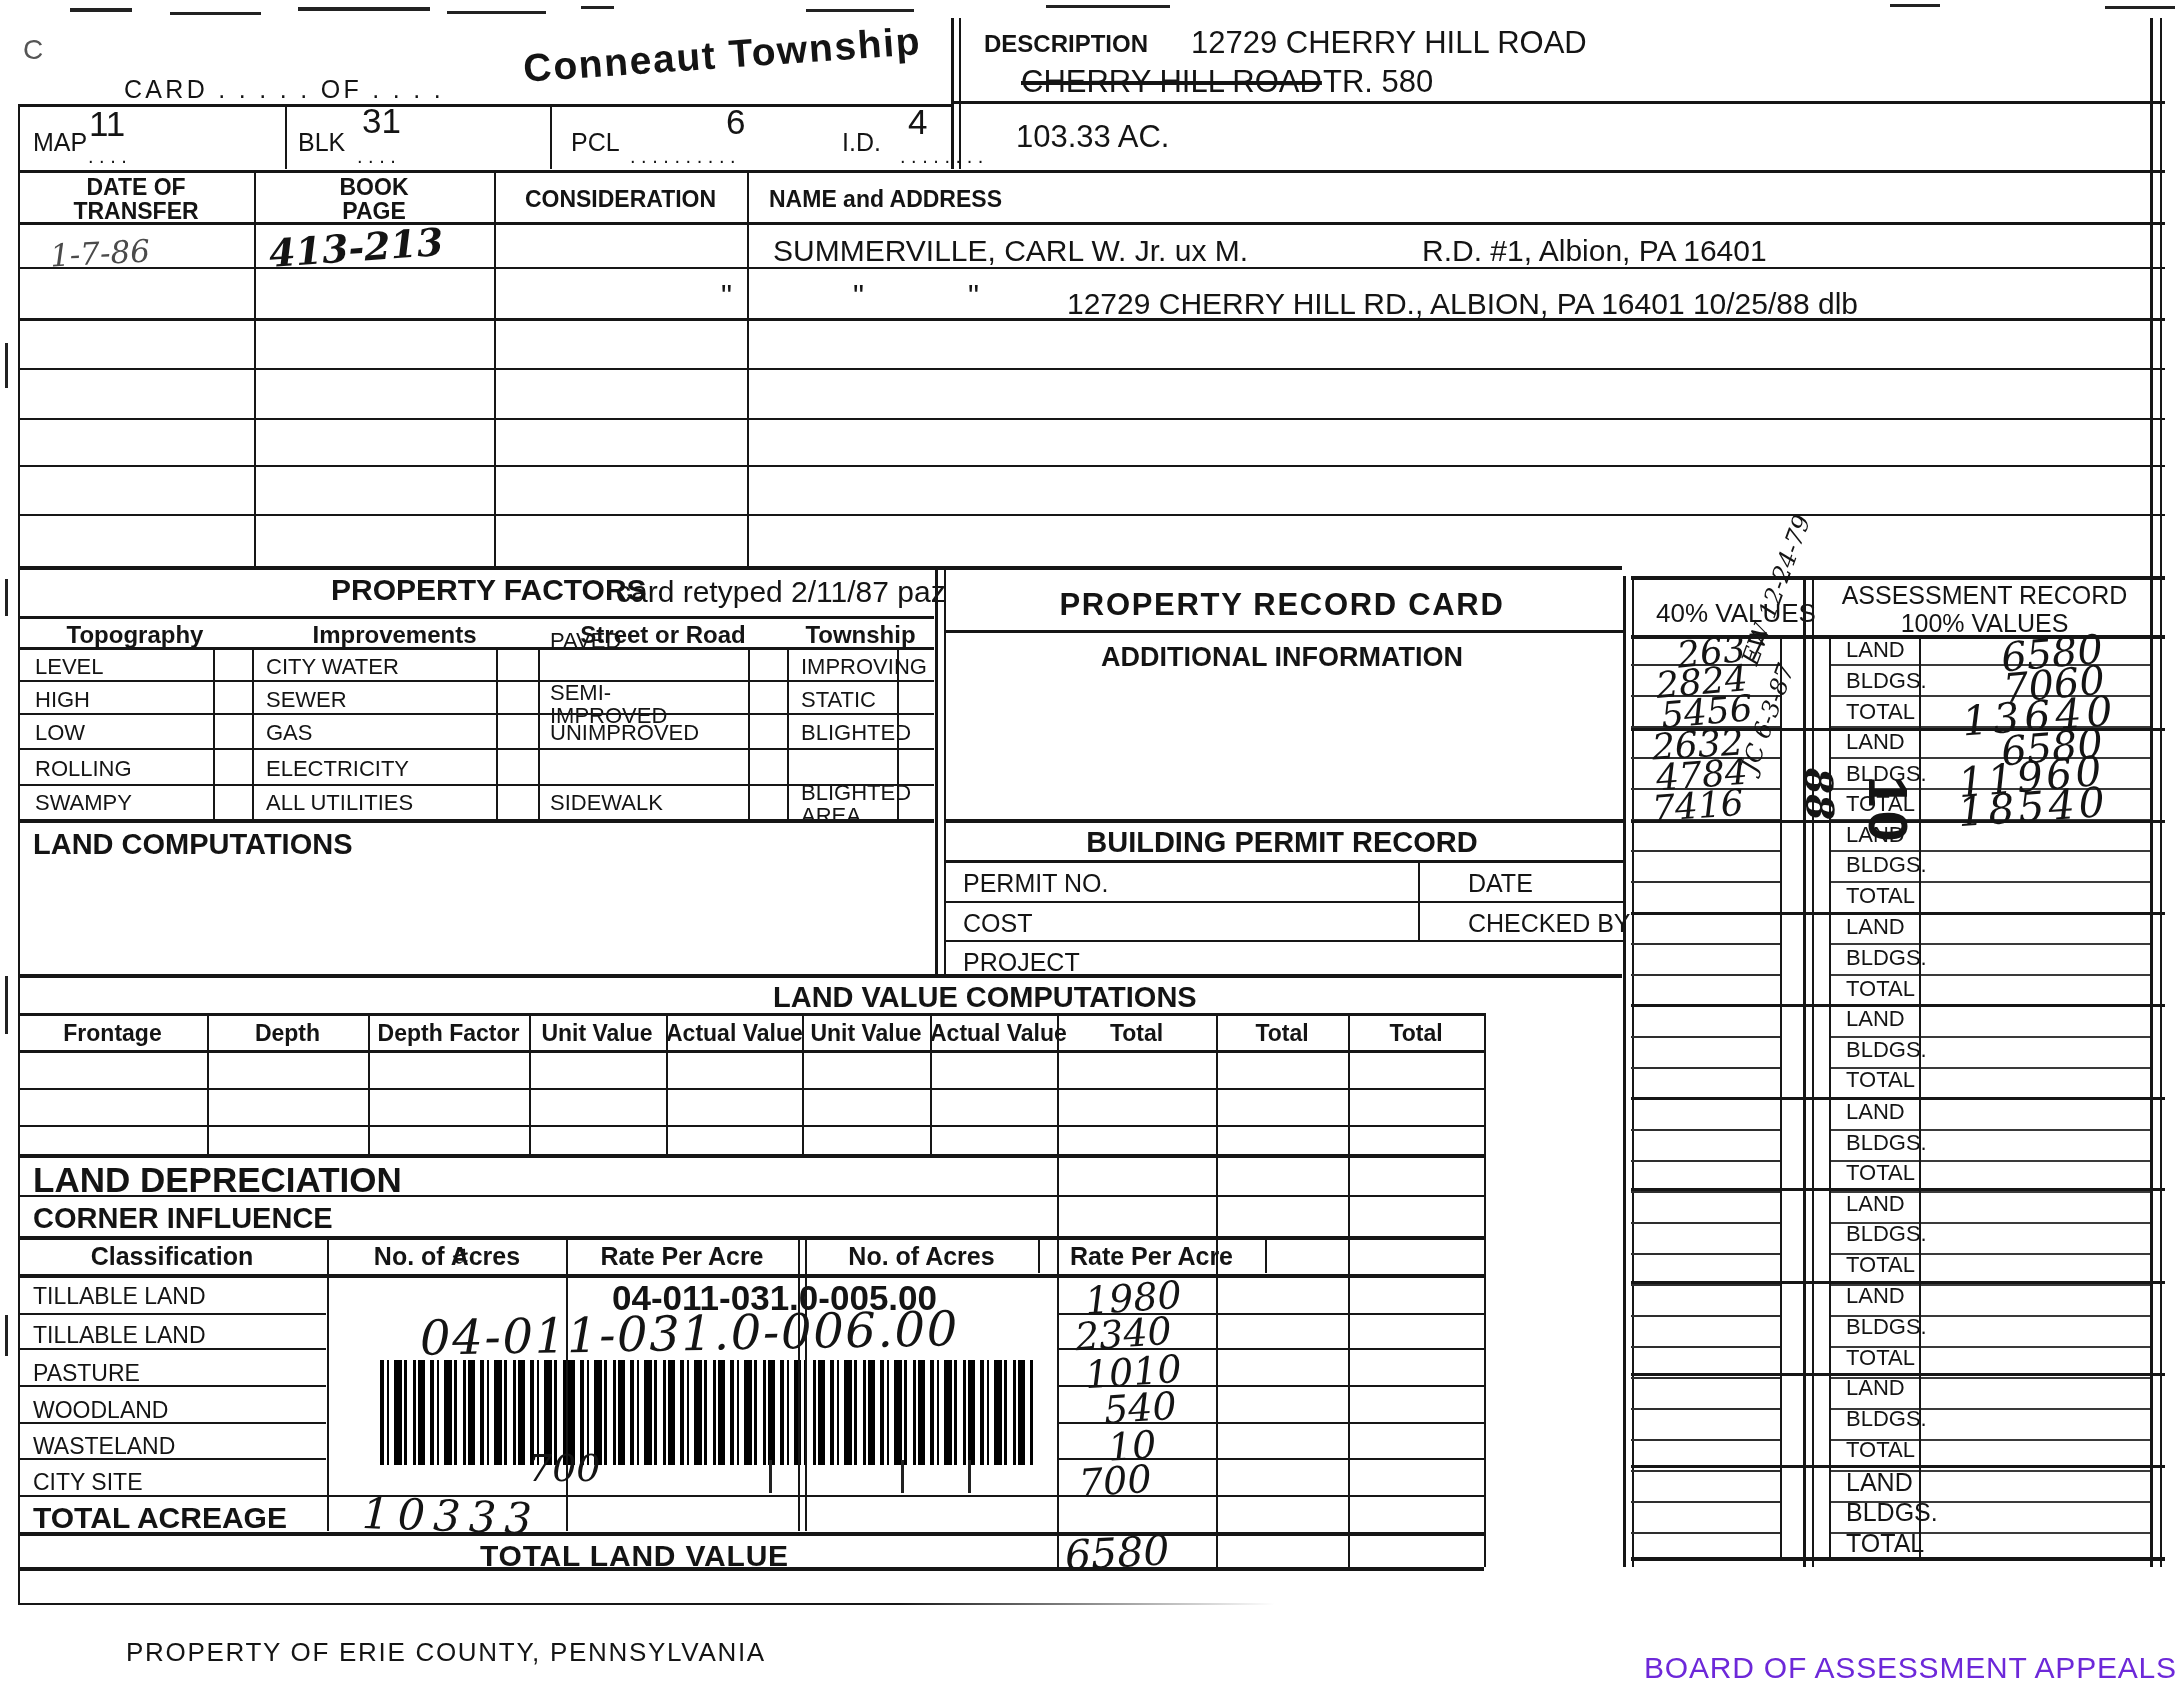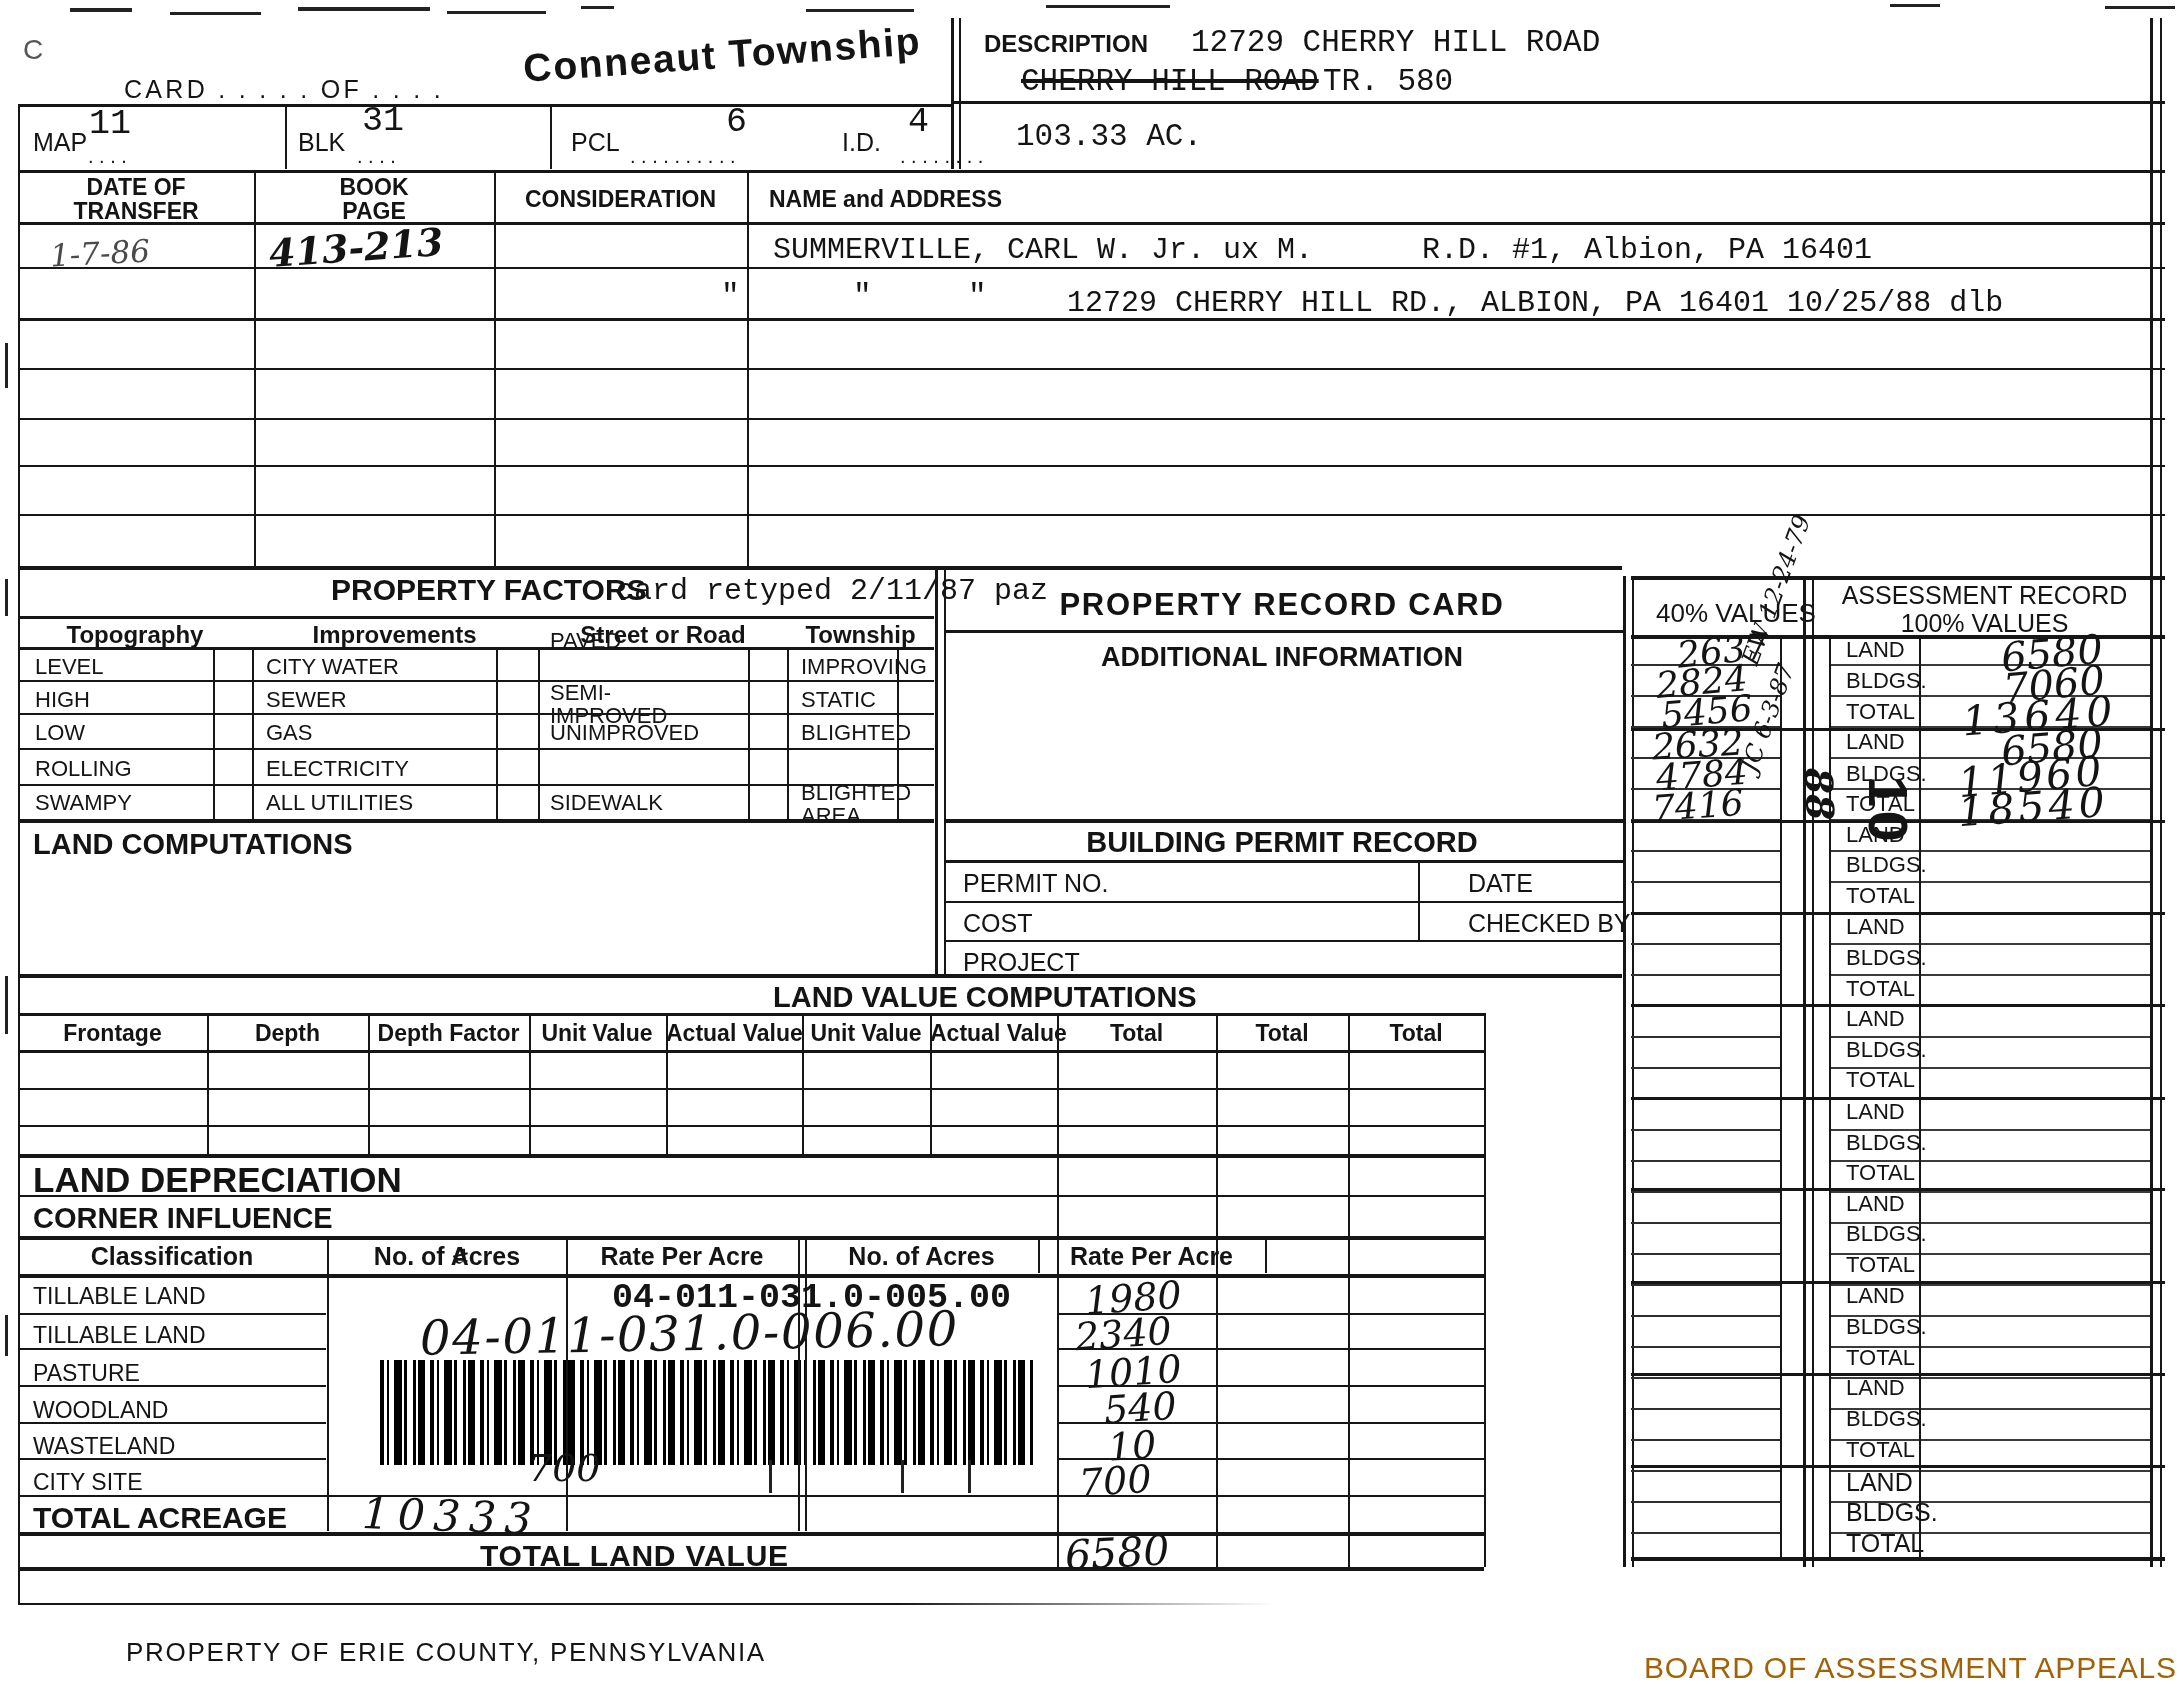--- a/index.html
+++ b/index.html
@@ -6,21 +6,21 @@
   .page{position:relative;width:2183px;height:1687px;background:#ffffff;
         font-family:"Liberation Sans",sans-serif;color:#141414;overflow:hidden}
   .hl,.hl3,.hl4{position:absolute;background:#161616}
   .hl{height:1.7px}.hl3{height:2.5px}.hl4{height:4.1px}
   .vl{position:absolute;width:1.7px;background:#161616}
   .vl3{position:absolute;width:2.5px;background:#161616}
   .lbl{position:absolute;white-space:nowrap;line-height:1.05}
   .wrap{white-space:normal}
   .pre{white-space:pre-line;text-align:center}
   .c{text-align:center}
-  .mono{font-family:Liberation Mono, monospace}
+  .mono{font-family:Liberation Sans, sans-serif}
   .hw{font-family:"DejaVu Serif","Liberation Serif",serif;font-style:italic}
   .b{font-weight:bold}
   .strike{text-decoration:line-through;text-decoration-thickness:4.1px}
   .dash{position:absolute;background:#222}
   .rows40{position:absolute;left:1631px;top:635px;width:149px;height:922px;
      background:repeating-linear-gradient(180deg,transparent 0 29px,#2e2e2e 29px 31px)}
   .rowsasm{position:absolute;left:1829px;top:635px;width:321px;height:922px;
      background:repeating-linear-gradient(180deg,transparent 0 29px,#3a3a3a 29px 31px)}
   .barcode{position:absolute;left:380px;top:1360px;width:653px;height:105px;
      background:repeating-linear-gradient(90deg,#000 0 4.1px,#fff 4.1px 7.4px,#000 7.4px 9px,#fff 9px 14px,#000 14px 21.5px,#fff 21.5px 24px,#000 24px 26.5px,#fff 26.5px 33px,#000 33px 36px,#fff 36px 38px,#000 38px 45px,#fff 45px 50px)}
@@ -334,16 +334,16 @@
   <span class="lbl hw" style="left:1962px;top:695px;font-size:41px;letter-spacing:5px;transform:rotate(-4deg)">13640</span>
   <span class="lbl hw" style="left:2001px;top:726px;font-size:40px;transform:rotate(-5deg)">6580</span>
   <span class="lbl hw" style="left:1958px;top:756px;font-size:41px;letter-spacing:3.3px;transform:rotate(-5deg)">11960</span>
   <span class="lbl hw" style="left:1958px;top:786px;font-size:41px;letter-spacing:4.1px;transform:rotate(-4deg)">18540</span>
 
   <i class="dash" style="left:769px;top:1460px;width:2.5px;height:33px"></i>
   <i class="dash" style="left:901px;top:1460px;width:2.5px;height:33px"></i>
   <i class="dash" style="left:968px;top:1460px;width:2.5px;height:33px"></i>
 
   <span class="lbl" style="left:126px;top:1639px;font-size:26px;letter-spacing:1.7px">PROPERTY OF ERIE COUNTY, PENNSYLVANIA</span>
-  <span class="lbl" style="left:1644px;top:1652px;font-size:30px;letter-spacing:0.8px;color:#a16207">BOARD OF ASSESSMENT APPEALS</span>
+  <span class="lbl" style="left:1644px;top:1652px;font-size:30px;letter-spacing:0.8px;color:#6d28d9">BOARD OF ASSESSMENT APPEALS</span>
 
 </div>
 
 
 </body></html>

